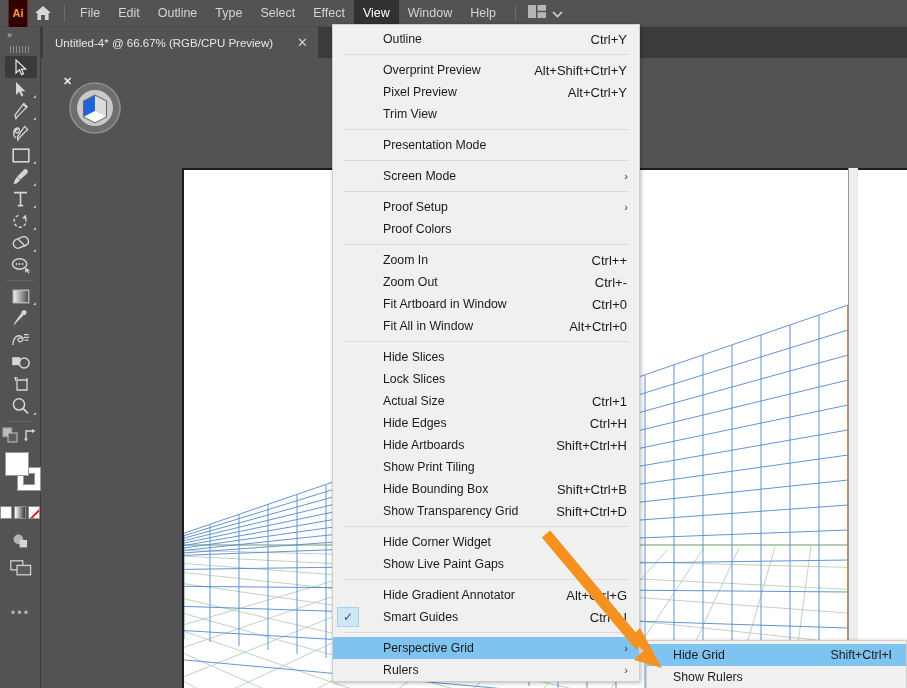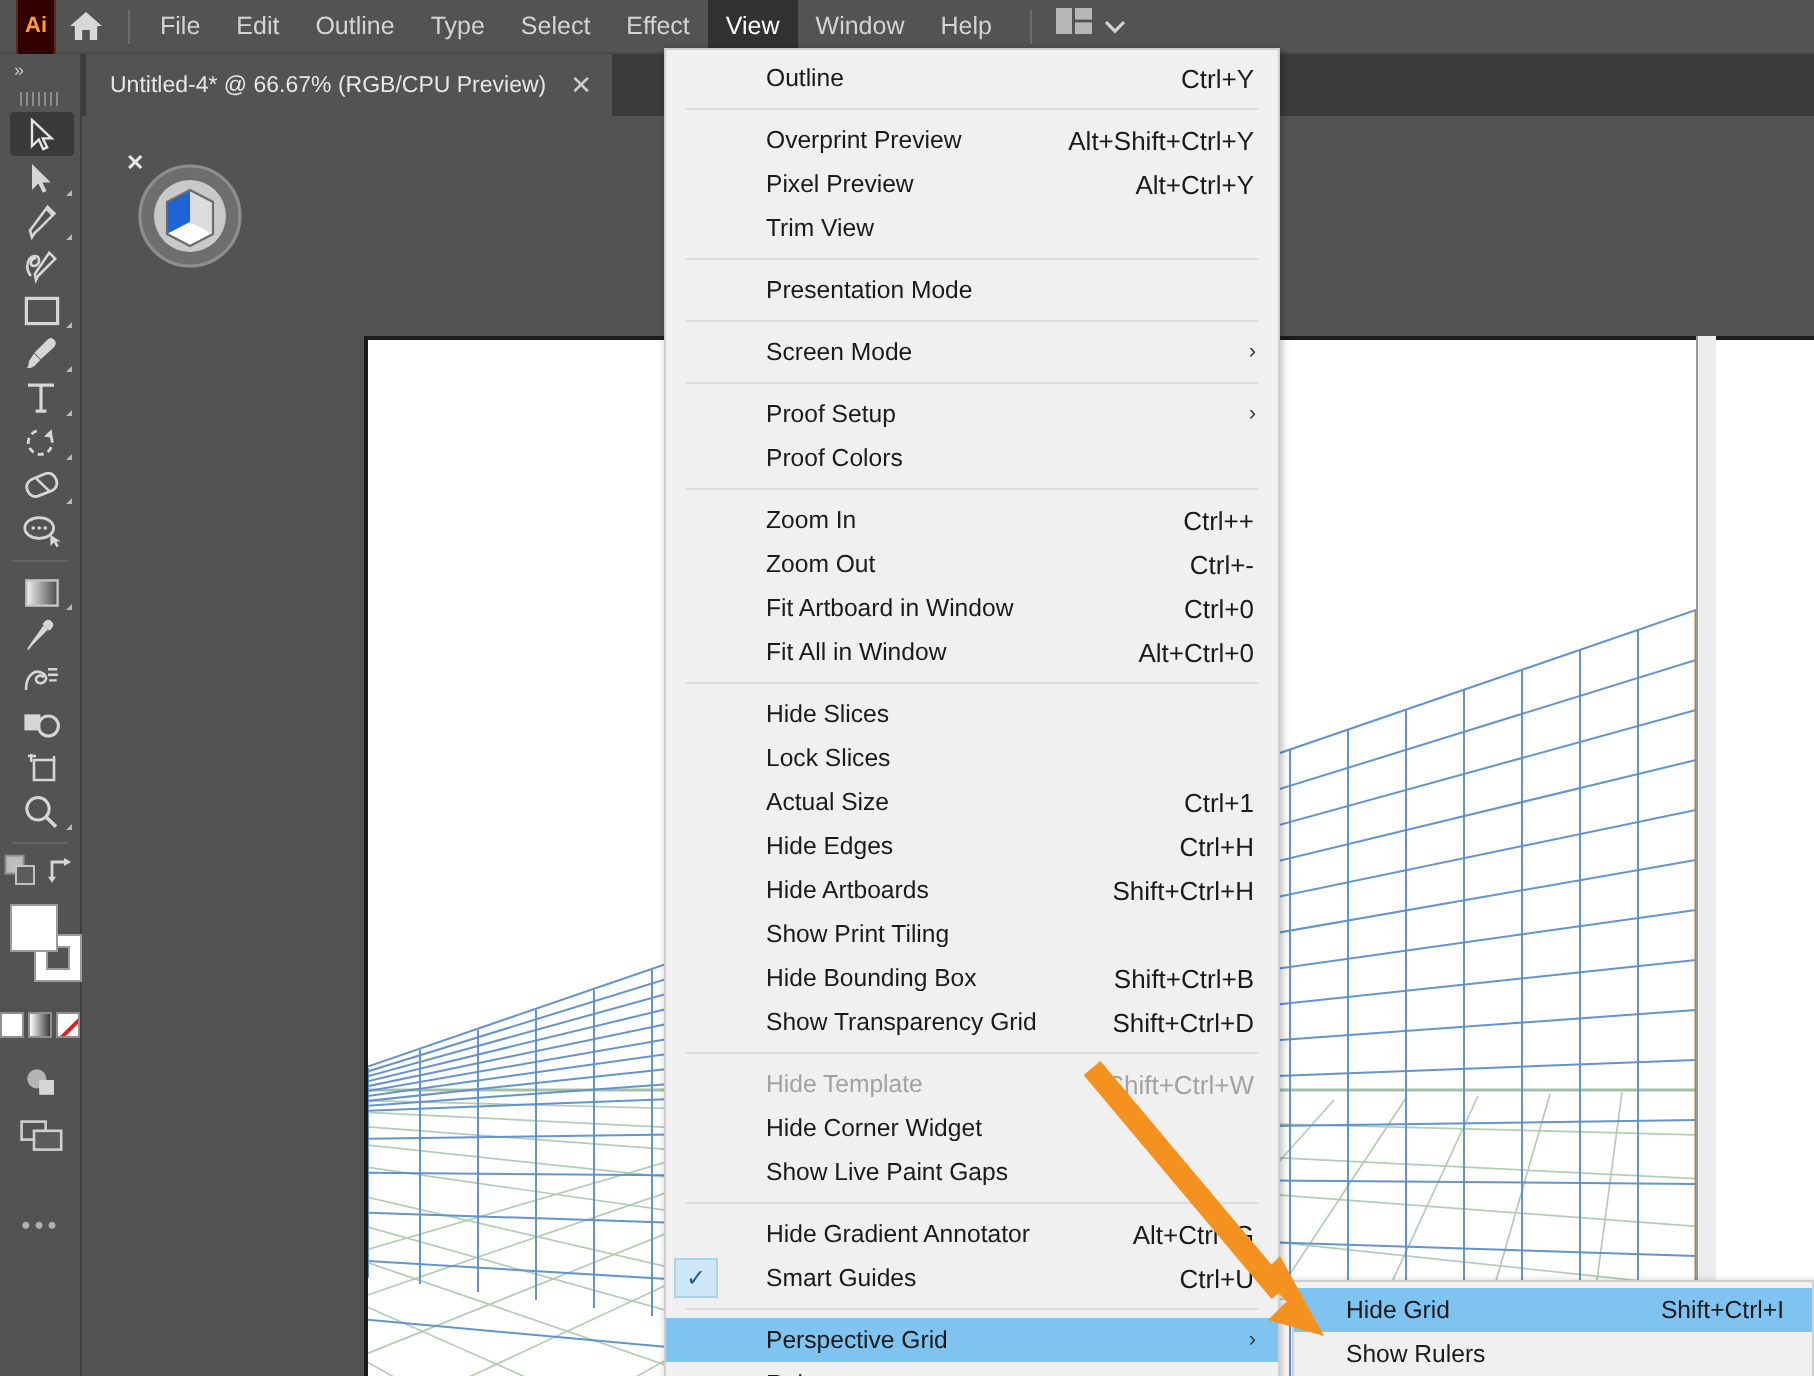--- a/index.html
+++ b/index.html
@@ -34,21 +34,21 @@
   .ws-switcher { display:flex; align-items:center; gap:6px; padding: 0 6px; }
 
   
   .tabbar {
     position: absolute; left: 41px; top: 27px; width: 866px; height: 31px;
     background: #3b3b3b;
   }
   .doctab {
     position: absolute; left: 2px; top: 0; height: 31px;
     background: #535353; display: flex; align-items: center;
-    padding: 0 10px 0 12px; gap: 12px;
+    padding: 0 10px 0 12px; gap: 24px;
   }
   .doctab-label { font-size: 11.5px; color: #e6e6e6; white-space: nowrap; }
   .doctab-close { font-size: 13px; color: #cfcfcf; cursor: pointer; line-height: 1; }
 
   
   .toolbar {
     position: absolute; left: 0; top: 27px; width: 41px; height: 661px;
     background: #535353; border-right: 1px solid #3d3d3d;
   }
   .tb-collapse { height: 15px; display:flex; align-items:center; padding-left:7px;
@@ -571,24 +571,20 @@
       </div>
       <div class="dd-row">
         <span class="dd-label">Hide Bounding Box</span>
         <span class="dd-short">Shift+Ctrl+B</span>
       </div>
       <div class="dd-row">
         <span class="dd-label">Show Transparency Grid</span>
         <span class="dd-short">Shift+Ctrl+D</span>
       </div>
       <div class="dd-sep"></div>
-      <div class="dd-row disabled">
-        <span class="dd-label">Hide Template</span>
-        <span class="dd-short">Shift+Ctrl+W</span>
-      </div>
       <div class="dd-row">
         <span class="dd-label">Hide Corner Widget</span>
       </div>
       <div class="dd-row">
         <span class="dd-label">Show Live Paint Gaps</span>
       </div>
       <div class="dd-sep"></div>
       <div class="dd-row">
         <span class="dd-label">Hide Gradient Annotator</span>
         <span class="dd-short">Alt+Ctrl+G</span>

